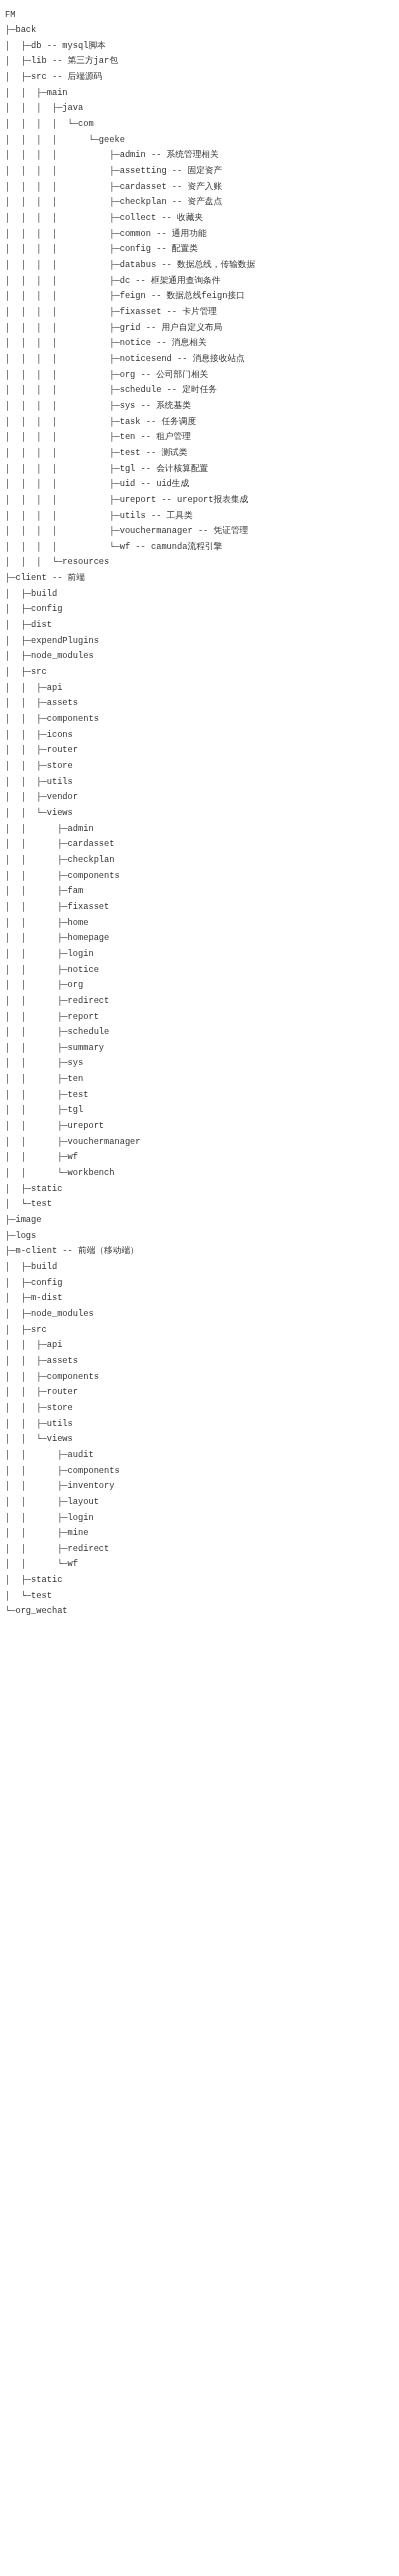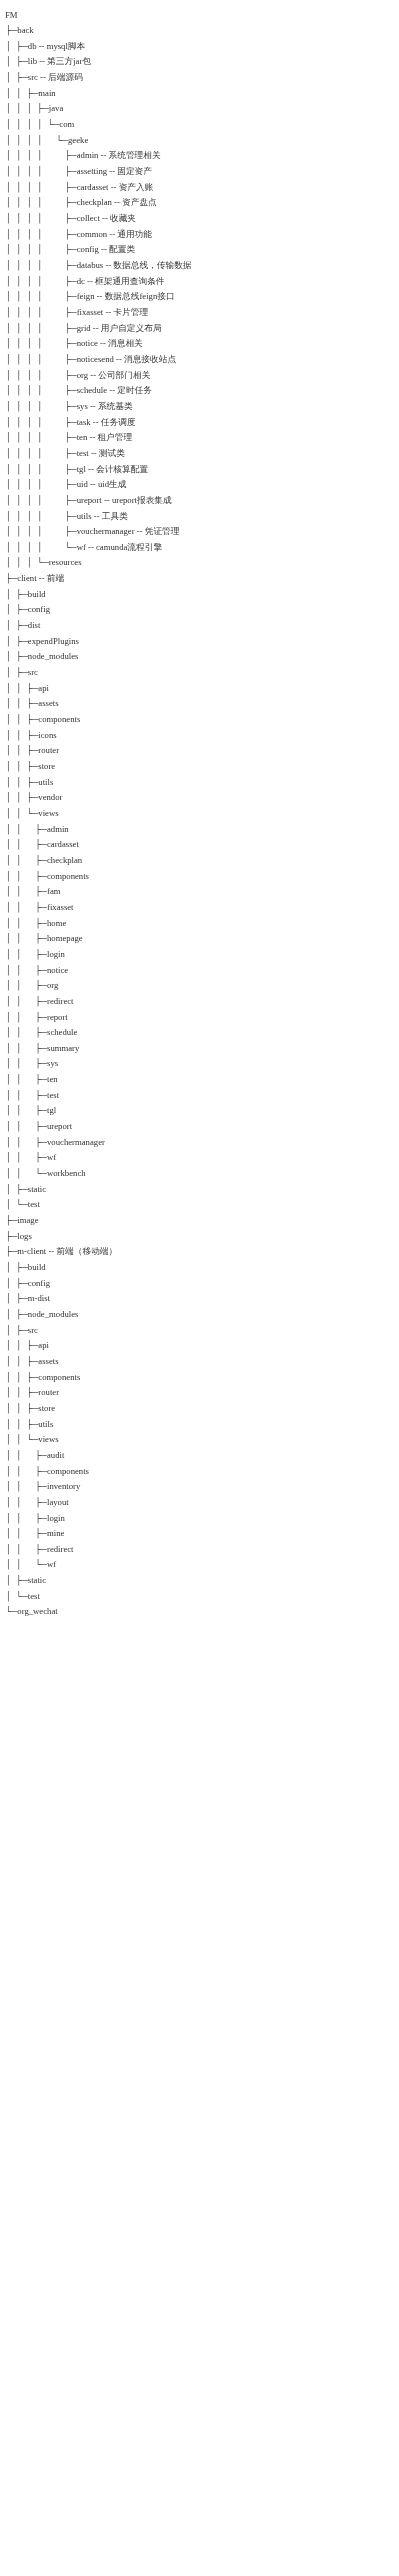--- a/index.html
+++ b/index.html
@@ -11,21 +11,21 @@
       font-family: -apple-system, BlinkMacSystemFont, "Segoe UI", "PingFang SC", "Microsoft YaHei", sans-serif;
       font-size: 8.7px;
       line-height: 1.8;
       color: #333;
       background: #fff;
       padding: 7.5px 5px;
       width: 400px;
     }
     .tree {
       white-space: pre;
-      font-family: Liberation Serif, serif;
+      font-family: Liberation Mono, monospace;
     }
     .tree-line {
       display: block;
       white-space: pre;
     }
   </style>
 </head>
 <body>
 
 <div class="tree" id="tree-container"><span class="tree-line">FM</span><span class="tree-line">├─back</span><span class="tree-line">│  ├─db -- mysql脚本</span><span class="tree-line">│  ├─lib -- 第三方jar包</span><span class="tree-line">│  ├─src -- 后端源码</span><span class="tree-line">│  │  ├─main</span><span class="tree-line">│  │  │  ├─java</span><span class="tree-line">│  │  │  │  └─com</span><span class="tree-line">│  │  │  │      └─geeke</span><span class="tree-line">│  │  │  │          ├─admin -- 系统管理相关</span><span class="tree-line">│  │  │  │          ├─assetting -- 固定资产</span><span class="tree-line">│  │  │  │          ├─cardasset -- 资产入账</span><span class="tree-line">│  │  │  │          ├─checkplan -- 资产盘点</span><span class="tree-line">│  │  │  │          ├─collect -- 收藏夹</span><span class="tree-line">│  │  │  │          ├─common -- 通用功能</span><span class="tree-line">│  │  │  │          ├─config -- 配置类</span><span class="tree-line">│  │  │  │          ├─databus -- 数据总线，传输数据</span><span class="tree-line">│  │  │  │          ├─dc -- 框架通用查询条件</span><span class="tree-line">│  │  │  │          ├─feign -- 数据总线feign接口</span><span class="tree-line">│  │  │  │          ├─fixasset -- 卡片管理</span><span class="tree-line">│  │  │  │          ├─grid -- 用户自定义布局</span><span class="tree-line">│  │  │  │          ├─notice -- 消息相关</span><span class="tree-line">│  │  │  │          ├─noticesend -- 消息接收站点</span><span class="tree-line">│  │  │  │          ├─org -- 公司部门相关</span><span class="tree-line">│  │  │  │          ├─schedule -- 定时任务</span><span class="tree-line">│  │  │  │          ├─sys -- 系统基类</span><span class="tree-line">│  │  │  │          ├─task -- 任务调度</span><span class="tree-line">│  │  │  │          ├─ten -- 租户管理</span><span class="tree-line">│  │  │  │          ├─test -- 测试类</span><span class="tree-line">│  │  │  │          ├─tgl -- 会计核算配置</span><span class="tree-line">│  │  │  │          ├─uid -- uid生成</span><span class="tree-line">│  │  │  │          ├─ureport -- ureport报表集成</span><span class="tree-line">│  │  │  │          ├─utils -- 工具类</span><span class="tree-line">│  │  │  │          ├─vouchermanager -- 凭证管理</span><span class="tree-line">│  │  │  │          └─wf -- camunda流程引擎</span><span class="tree-line">│  │  │  └─resources</span><span class="tree-line">├─client -- 前端</span><span class="tree-line">│  ├─build</span><span class="tree-line">│  ├─config</span><span class="tree-line">│  ├─dist</span><span class="tree-line">│  ├─expendPlugins</span><span class="tree-line">│  ├─node_modules</span><span class="tree-line">│  ├─src</span><span class="tree-line">│  │  ├─api</span><span class="tree-line">│  │  ├─assets</span><span class="tree-line">│  │  ├─components</span><span class="tree-line">│  │  ├─icons</span><span class="tree-line">│  │  ├─router</span><span class="tree-line">│  │  ├─store</span><span class="tree-line">│  │  ├─utils</span><span class="tree-line">│  │  ├─vendor</span><span class="tree-line">│  │  └─views</span><span class="tree-line">│  │      ├─admin</span><span class="tree-line">│  │      ├─cardasset</span><span class="tree-line">│  │      ├─checkplan</span><span class="tree-line">│  │      ├─components</span><span class="tree-line">│  │      ├─fam</span><span class="tree-line">│  │      ├─fixasset</span><span class="tree-line">│  │      ├─home</span><span class="tree-line">│  │      ├─homepage</span><span class="tree-line">│  │      ├─login</span><span class="tree-line">│  │      ├─notice</span><span class="tree-line">│  │      ├─org</span><span class="tree-line">│  │      ├─redirect</span><span class="tree-line">│  │      ├─report</span><span class="tree-line">│  │      ├─schedule</span><span class="tree-line">│  │      ├─summary</span><span class="tree-line">│  │      ├─sys</span><span class="tree-line">│  │      ├─ten</span><span class="tree-line">│  │      ├─test</span><span class="tree-line">│  │      ├─tgl</span><span class="tree-line">│  │      ├─ureport</span><span class="tree-line">│  │      ├─vouchermanager</span><span class="tree-line">│  │      ├─wf</span><span class="tree-line">│  │      └─workbench</span><span class="tree-line">│  ├─static</span><span class="tree-line">│  └─test</span><span class="tree-line">├─image</span><span class="tree-line">├─logs</span><span class="tree-line">├─m-client -- 前端（移动端）</span><span class="tree-line">│  ├─build</span><span class="tree-line">│  ├─config</span><span class="tree-line">│  ├─m-dist</span><span class="tree-line">│  ├─node_modules</span><span class="tree-line">│  ├─src</span><span class="tree-line">│  │  ├─api</span><span class="tree-line">│  │  ├─assets</span><span class="tree-line">│  │  ├─components</span><span class="tree-line">│  │  ├─router</span><span class="tree-line">│  │  ├─store</span><span class="tree-line">│  │  ├─utils</span><span class="tree-line">│  │  └─views</span><span class="tree-line">│  │      ├─audit</span><span class="tree-line">│  │      ├─components</span><span class="tree-line">│  │      ├─inventory</span><span class="tree-line">│  │      ├─layout</span><span class="tree-line">│  │      ├─login</span><span class="tree-line">│  │      ├─mine</span><span class="tree-line">│  │      ├─redirect</span><span class="tree-line">│  │      └─wf</span><span class="tree-line">│  ├─static</span><span class="tree-line">│  └─test</span><span class="tree-line">└─org_wechat</span></div>

